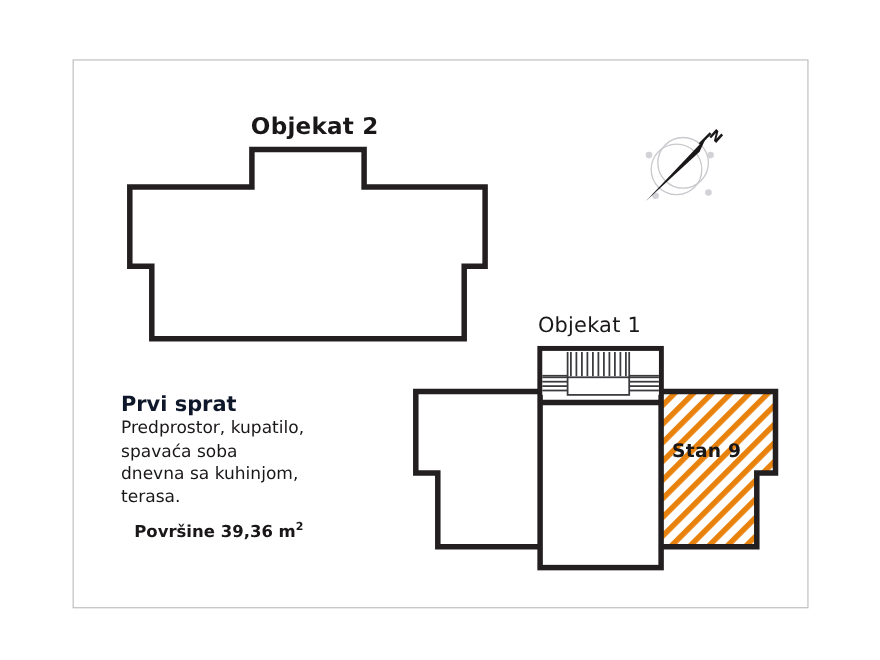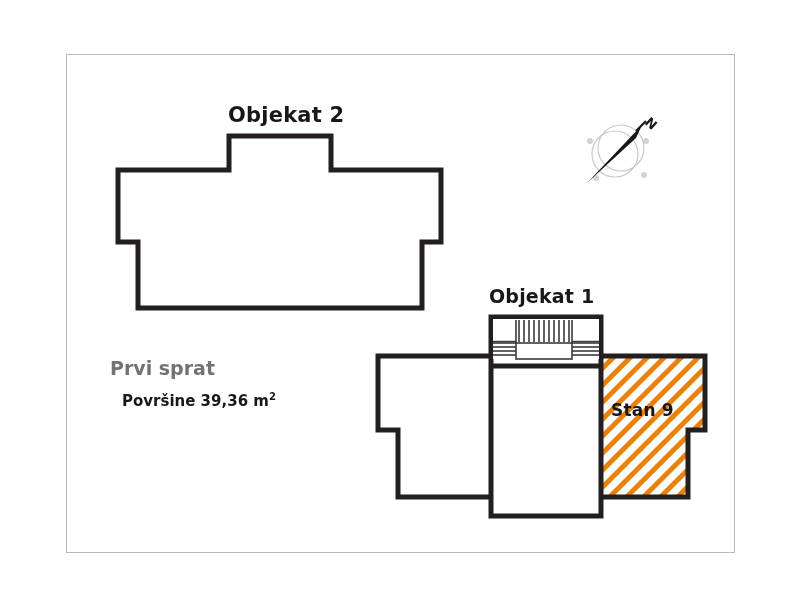--- a/index.html
+++ b/index.html
@@ -47,40 +47,40 @@
     top: 88px;
     font-size: 21px;
     font-weight: bold;
     letter-spacing: 0.2px;
     margin-top: 15px;
   }
   #title-objekat-1 {
     left: 489px;
     top: 285px;
     font-size: 19px;
-    font-weight: bold;
+    font-weight: normal;
     letter-spacing: 0.2px;
   }
   #label-stan-4 {
     left: 611px;
     top: 400px;
     font-size: 17px;
     font-weight: bold;
     letter-spacing: 0.2px;
   }
   #info-block {
     position: absolute;
     left: 110px;
     top: 358px;
     width: 230px;
   }
   #info-heading {
     font-size: 19px;
     font-weight: bold;
-    color: #737373;
+    color: #0f172a;
     margin: 0 0 0 0;
     line-height: 1.1;
   }
   #info-body {
     font-size: 15.5px;
     color: #1a1718;
     margin: 0 0 13px 0;
     line-height: 1.33;
     white-space: pre-line;
   }
@@ -223,16 +223,20 @@
   </svg>
 
   <div class="txt" id="title-objekat-2">Objekat 2</div>
 
   <div class="txt" id="title-objekat-1">Objekat 1</div>
 
   <div class="txt" id="label-stan-4">Stan 9</div>
 
   <div id="info-block">
     <div id="info-heading">Prvi sprat</div>
+    <div id="info-body">Predprostor, kupatilo,
+spavaća soba
+dnevna sa kuhinjom,
+terasa.</div>
     <div id="info-area"><span>Površine 39,36 m</span><sup>2</sup></div>
   </div>
 
 </div>
 
 </body></html>

